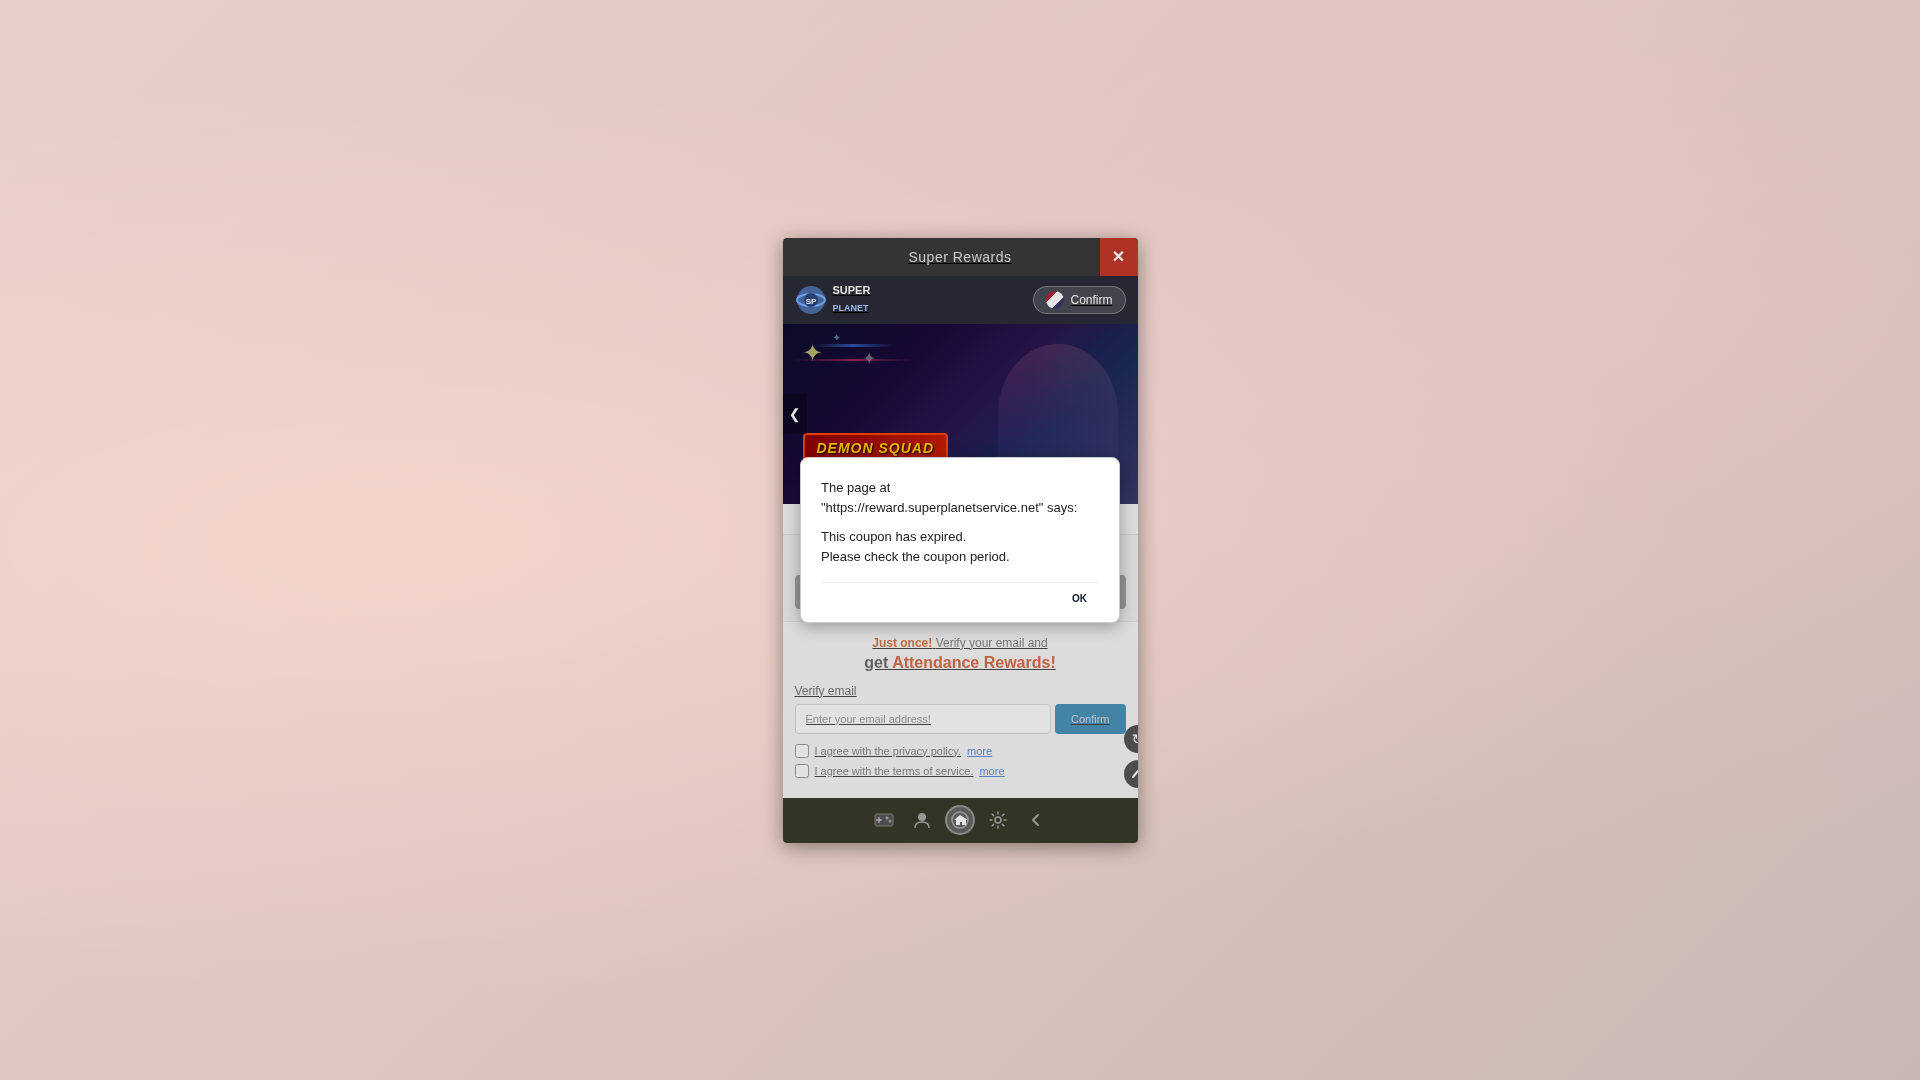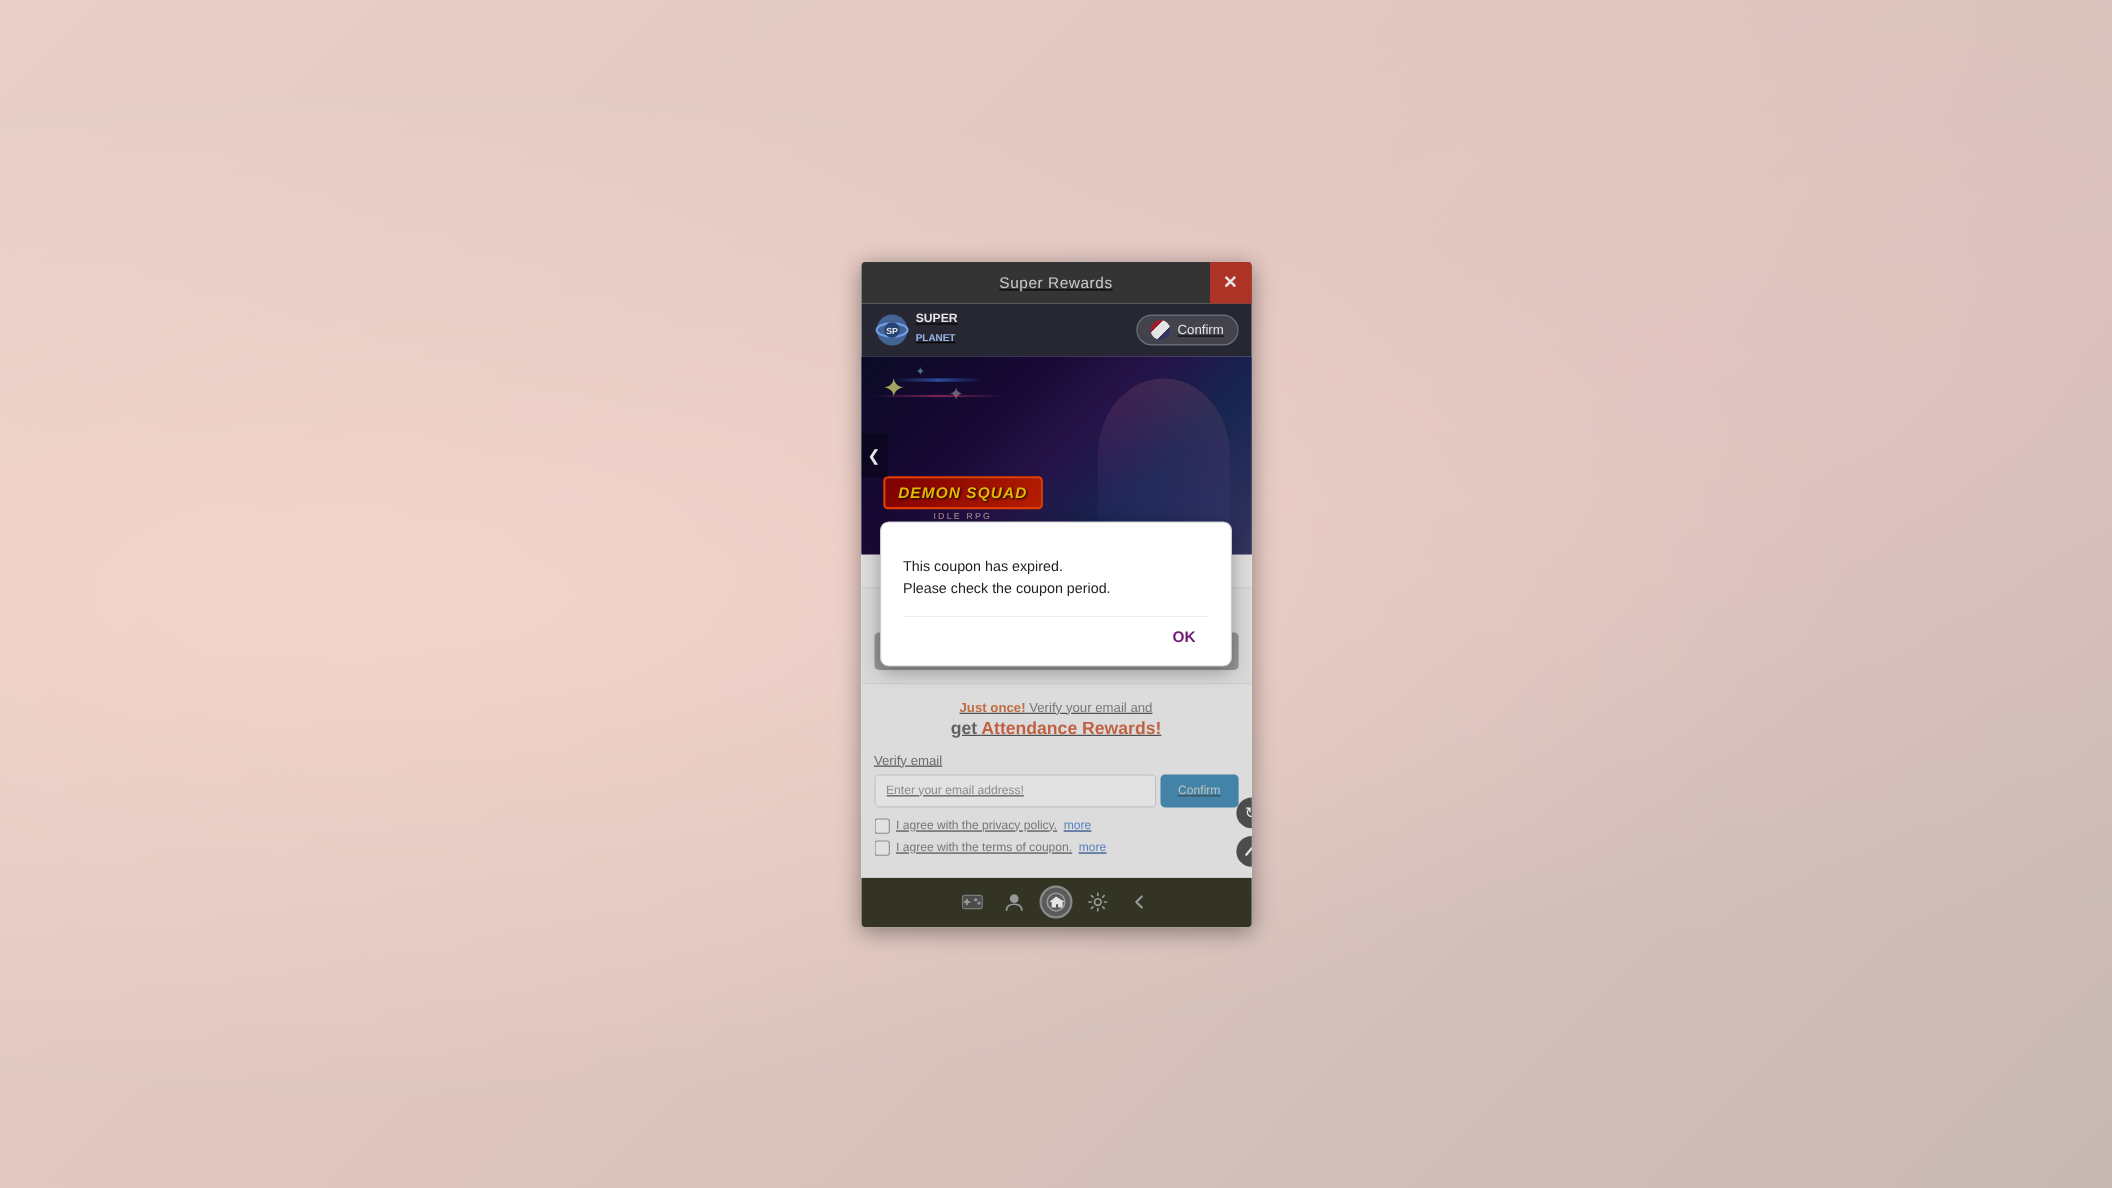--- a/index.html
+++ b/index.html
@@ -396,22 +396,22 @@
     }
     .alert-actions {
       display: flex;
       justify-content: flex-end;
       padding-top: 6px;
       border-top: 1px solid #eeeeee;
     }
     .ok-btn {
       background: none;
       border: none;
-      color: #701a75;
-      font-size: 14px;
+      color: #0f172a;
+      font-size: 10px;
       font-weight: bold;
       cursor: pointer;
       padding: 4px 12px;
     }
   </style>
 </head>
 <body>
 
 <div class="bg-overlay"></div>
 
@@ -505,21 +505,21 @@
         <input type="email" class="email-input" placeholder="Enter your email address!" style="">
         <button class="confirm-btn">Confirm</button>
       </div>
       <div class="checkbox-row">
         <input type="checkbox" style="">
         <span>I agree with the privacy policy.</span>
         <span class="link-text">more</span>
       </div>
       <div class="checkbox-row">
         <input type="checkbox" style="">
-        <span>I agree with the terms of coupon.</span>
+        <span>I agree with the terms of service.</span>
         <span class="link-text">more</span>
       </div>
     </div>
 
   </div>
 
   <div class="bottom-bar">
     <div class="bottom-icon">
       <svg width="20" height="16" viewBox="0 0 20 16" fill="none">
         <rect x="1" y="2" width="18" height="12" rx="2" fill="#555" stroke="#888" stroke-width="1"></rect>
@@ -557,20 +557,21 @@
   <div class="floating-refresh">↻</div>
   <div class="floating-up">
     <svg width="14" height="14" viewBox="0 0 14 14" fill="none">
       <path d="M2 10L7 4l5 6" stroke="white" stroke-width="2" stroke-linecap="round" stroke-linejoin="round"></path>
     </svg>
   </div>
 
   <div class="dialog-overlay">
     <div class="alert-dialog">
       <div class="alert-message">
+        <div class="alert-url">The page at "https://reward.superplanetservice.net" says:</div>
         <div class="alert-coupon-text">
           <span>This coupon has expired.</span><br>
           <span>Please check the coupon period.</span>
         </div>
       </div>
       <div class="alert-actions">
         <button class="ok-btn">OK</button>
       </div>
     </div>
   </div>

